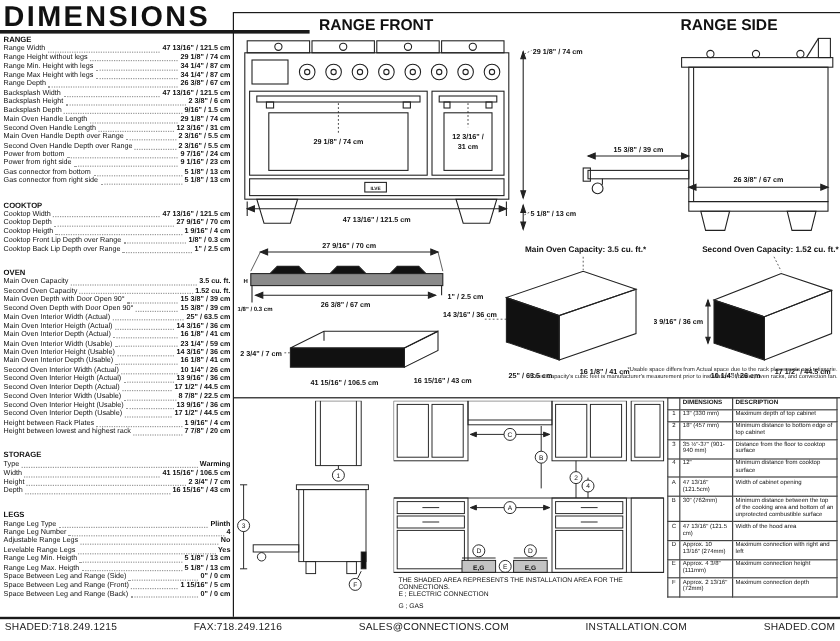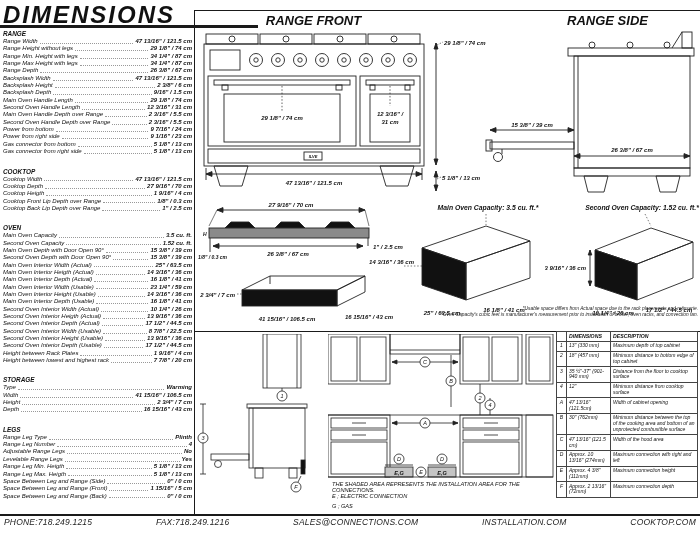--- a/index.html
+++ b/index.html
@@ -1,18 +1,18 @@
 <!DOCTYPE html>
 <html><head>
 <meta charset="utf-8">
 <style>
   * { margin:0; padding:0; box-sizing:border-box; }
   html,body { width:700px; height:534px; background:#fff; overflow:hidden;
               font-family:"Liberation Sans", sans-serif; color:#111; }
-  #sheet { position:relative; width:700px; height:534px; background:#fff;font-style:italic; }
+  #sheet { position:relative; width:700px; height:534px; background:#fff; }
 
   .hline,.vline { position:absolute; background:#1a1a1a; }
 
   
   #page-title { position:absolute; left:3px; top:1px; font-size:24px; font-weight:bold;
                 letter-spacing:2px; white-space:nowrap; }
   #title-rule   { left:0; top:25px; width:258px; height:3px; }
   #top-rule     { left:195px; top:10px; width:505px; height:1px; }
   #left-divider { left:194px; top:10px; width:1px; height:504px; }
   #mid-rule     { left:195px; top:331px; width:505px; height:1px; }
@@ -667,20 +667,20 @@
         </tr>
         <tr>
           <td>F</td>
           <td>Approx. 2 13/16" (72mm)</td>
           <td>Maximum connection depth</td>
         </tr>
       </tbody>
   </table>
 
   <div id="footer">
-    <span>PHONE:718.249.1215</span>
+    <span>SHADED:718.249.1215</span>
     <span>FAX:718.249.1216</span>
     <span>SALES@CONNECTIONS.COM</span>
     <span>INSTALLATION.COM</span>
-    <span>COOKTOP.COM</span>
+    <span>SHADED.COM</span>
   </div>
 
 </div>
 
 </body></html>

